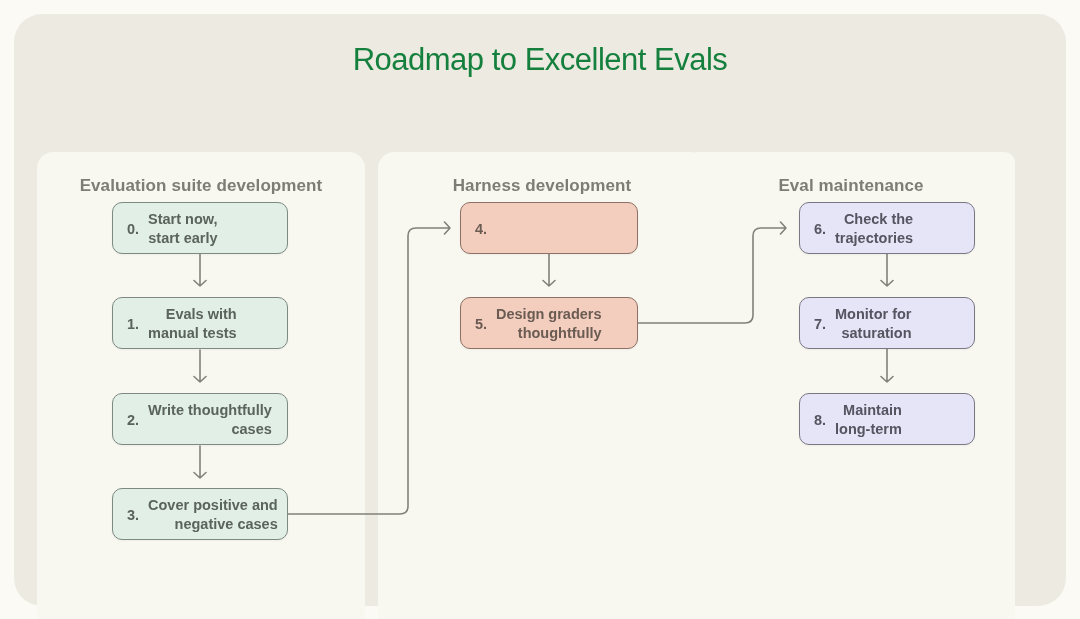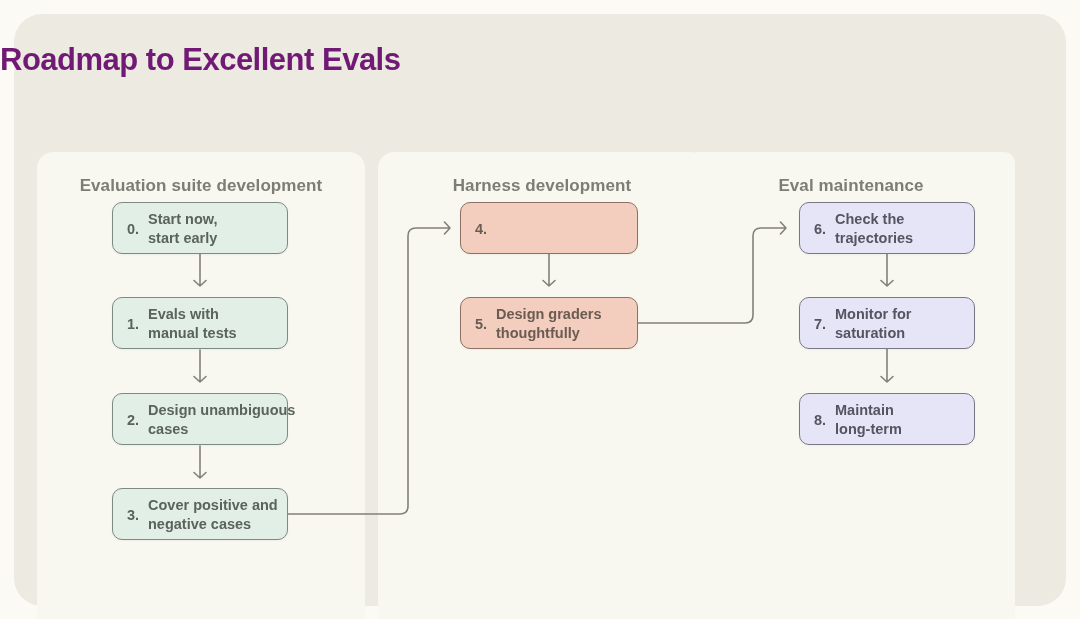--- a/index.html
+++ b/index.html
@@ -9,22 +9,23 @@
     font-family:"Liberation Sans", sans-serif;
     overflow:hidden;
   }
   .page{position:relative;width:1080px;height:619px;}
   .panel{
     position:absolute;left:14px;top:14px;width:1052px;height:592px;
     background:#ECEAE1;border-radius:28px;
   }
   .title{
     position:absolute;left:0;right:0;top:42px;margin:0;
-    font-size:31px;font-weight:700;letter-spacing:-0.5px;
-    color:#701a75;
+    text-align:center;
+    font-size:31px;font-weight:400;letter-spacing:-0.5px;
+    color:#15803d;
   }
   .col{
     position:absolute;top:108px;height:480px;width:328px;
     background:#F8F7F0;border-radius:16px;margin-top:44px;
   }
   .col1{left:37px;}
   .col2{left:378px;}
   .col3{left:687px;border-radius:11px;}
   .col-header{
     position:absolute;left:0;right:0;top:24px;
@@ -40,21 +41,21 @@
     position:absolute;width:176px;height:52px;
     border:1.6px solid;border-radius:10px;
     box-sizing:border-box;
     display:flex;align-items:center;
     padding:2px 8px 0 14px;
     font-size:14.5px;font-weight:600;line-height:19px;
     box-shadow:0 1px 2px rgba(60,60,50,0.05);
   }
   .step .num{flex:0 0 21px;}
   .step .lines{display:block;}
-  .step .lines span{display:block;white-space:nowrap;}
+  .step .lines span{display:block;white-space:nowrap;text-align:right;}
   .b0{left:112px;top:202px;}
   .b1{left:112px;top:297px;}
   .b2{left:112px;top:393px;}
   .b3{left:112px;top:488px;}
   .b4{left:460px;top:202px;width:178px;}
   .b5{left:460px;top:297px;width:178px;}
   .b6{left:799px;top:202px;}
   .b7{left:799px;top:297px;}
   .b8{left:799px;top:393px;}
 </style>
@@ -104,21 +105,21 @@
   <div class="step b1" style="background-color: rgb(226, 239, 231); border-color: rgb(124, 138, 129); color: rgb(90, 99, 92);">
     <span class="num">1.</span>
     <span class="lines">
         <span>Evals with</span>
         <span>manual tests</span>
       </span>
   </div>
   <div class="step b2" style="background-color: rgb(226, 239, 231); border-color: rgb(124, 138, 129); color: rgb(90, 99, 92);">
     <span class="num">2.</span>
     <span class="lines">
-        <span>Design unambiguous</span>
+        <span>Write thoughtfully</span>
         <span>cases</span>
       </span>
   </div>
   <div class="step b3" style="background-color: rgb(226, 239, 231); border-color: rgb(124, 138, 129); color: rgb(90, 99, 92);">
     <span class="num">3.</span>
     <span class="lines">
         <span>Cover positive and</span>
         <span>negative cases</span>
       </span>
   </div>

